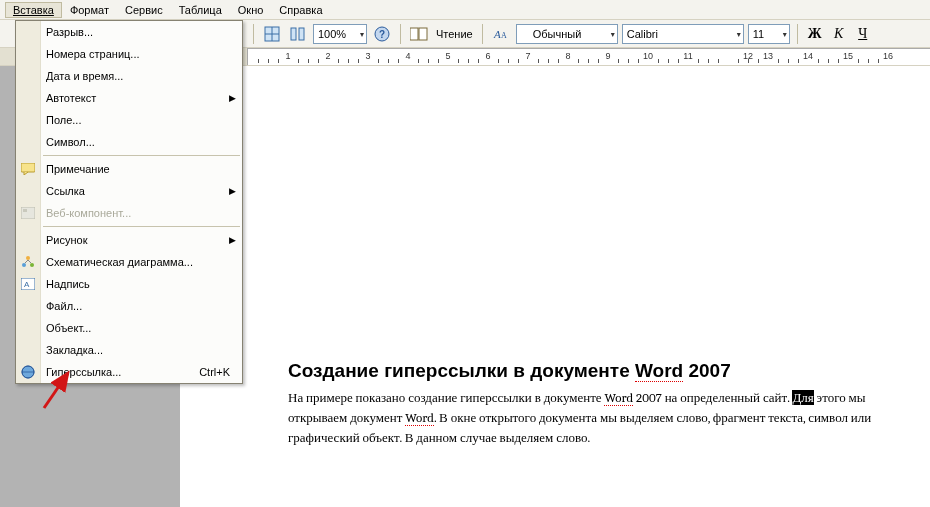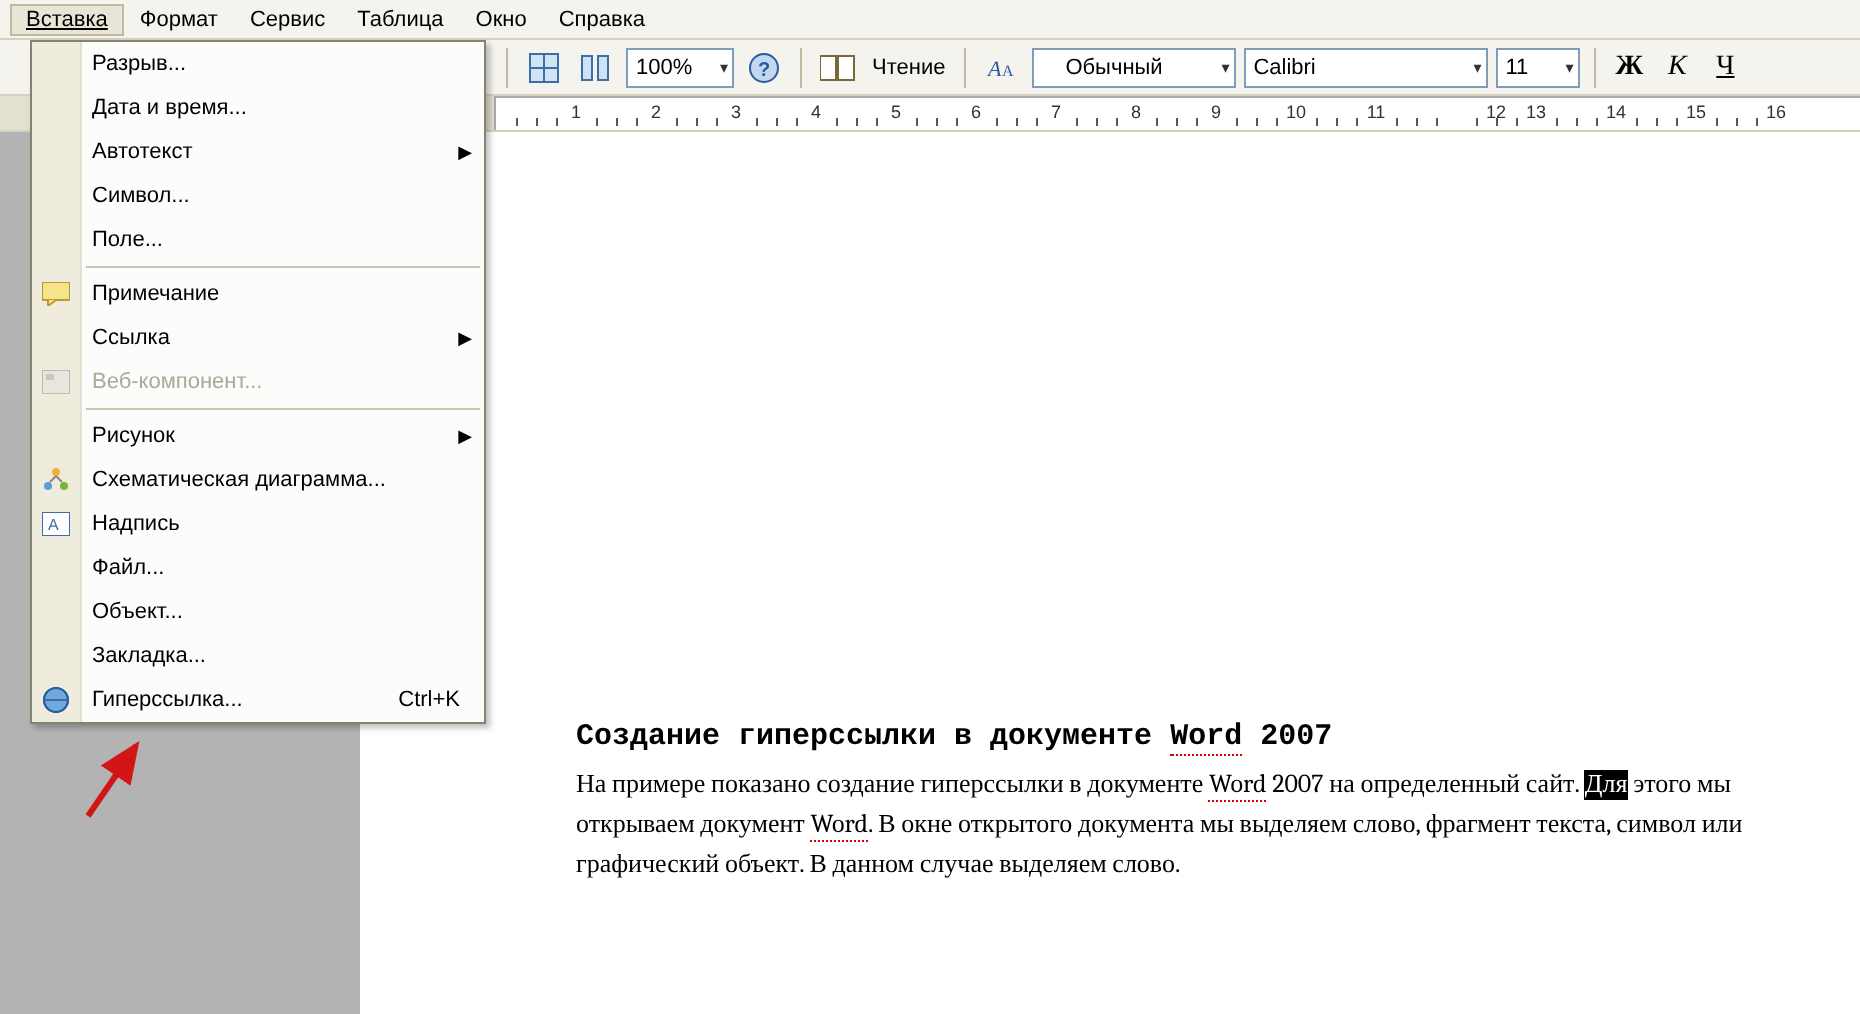--- a/index.html
+++ b/index.html
@@ -137,22 +137,22 @@
     bottom: 0;
     background: #b3b3b3;
   }
   .page {
     position: absolute;
     left: 180px; top: 66px; right:0; bottom:0;
     background: #fff;
     padding: 294px 18px 0 108px;
   }
   .doc-title {
-    font-family: Liberation Mono, monospace;
-    font-size: 15px;
+    font-family: Liberation Sans, sans-serif;
+    font-size: 19px;
     font-weight: bold;
     margin-bottom: 6px;
   }
   .doc-body {
     font-family: Cambria, 'Times New Roman', serif;
     font-size: 13px;
     line-height: 20px;
   }
   .sq-red { border-bottom: 1px dotted #d00; }
   .sel { background: #000; color: #fff; }
@@ -315,31 +315,34 @@
   </div>
 </div>
 
 <div class="dropdown">
   <div class="dd-icon-col"></div>
 
   <div class="dd-item">
       <span>Разрыв...</span>
     </div>
   <div class="dd-item">
+      <span>Номера страниц...</span>
+    </div>
+  <div class="dd-item">
       <span>Дата и время...</span>
     </div>
   <div class="dd-item">
       <span>Автотекст</span>
       <span class="subarrow">▶</span>
     </div>
   <div class="dd-item">
+      <span>Поле...</span>
+    </div>
+  <div class="dd-item">
       <span>Символ...</span>
-    </div>
-  <div class="dd-item">
-      <span>Поле...</span>
     </div>
   <div class="dd-sep"></div>
   <div class="dd-item">
     <span class="dd-icon">
         <svg width="14" height="12">
           <rect x="0" y="0" width="14" height="9" rx="1" fill="#f7e38b" stroke="#b89b2e"></rect>
           <path d="M3 9 L3 12 L7 9" fill="#f7e38b" stroke="#b89b2e"></path>
         </svg>
       </span>
     <span>Примечание</span>

